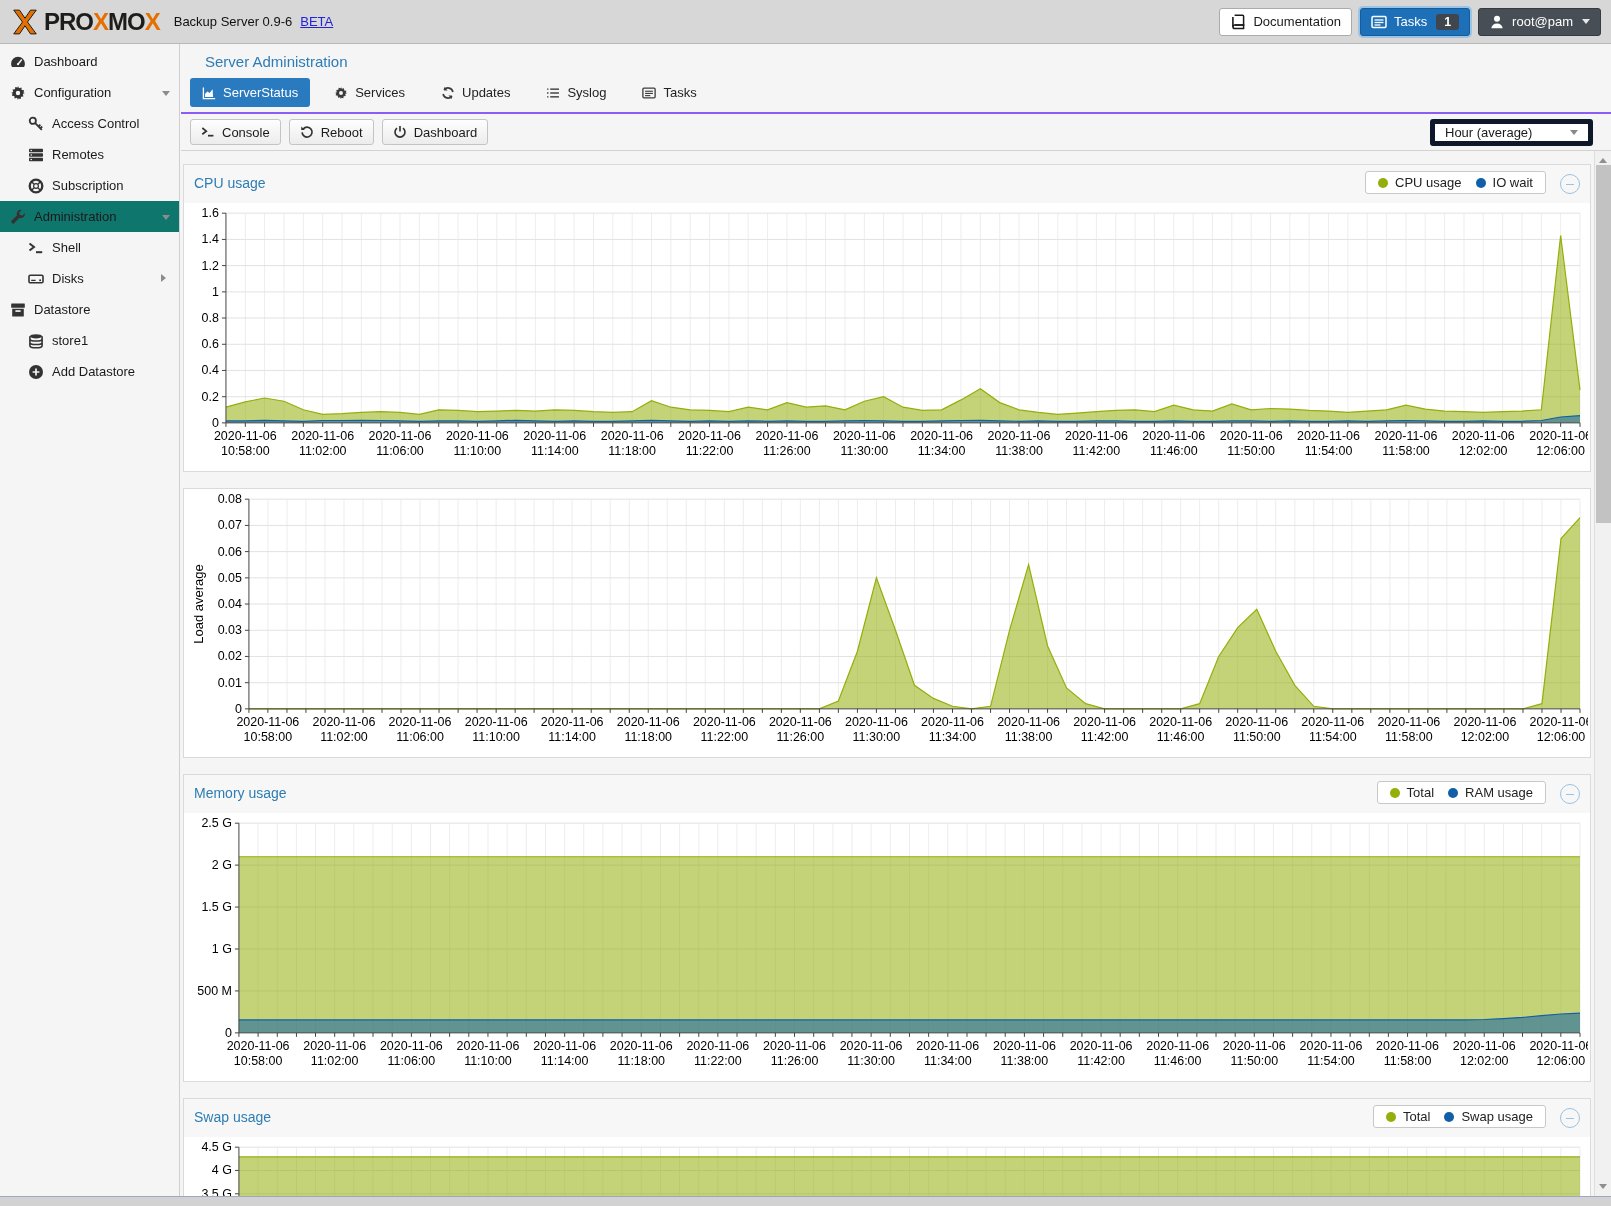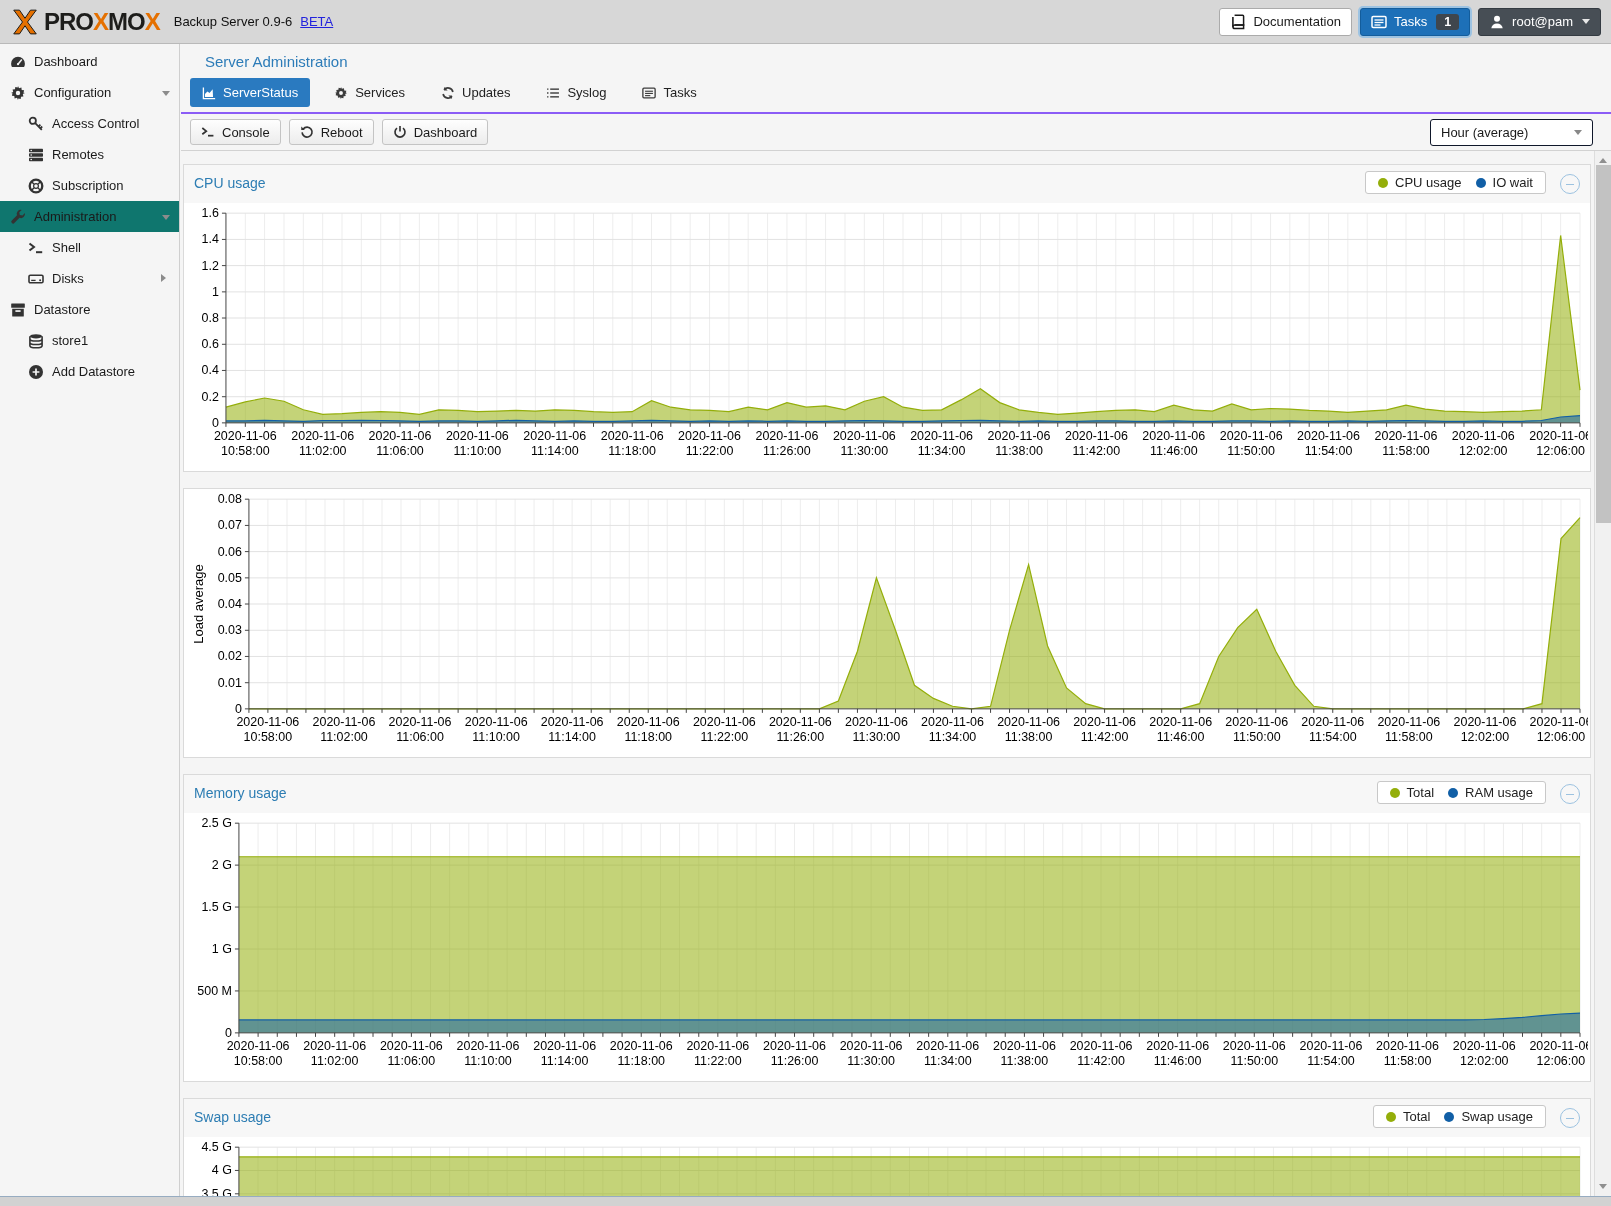--- a/index.html
+++ b/index.html
@@ -55,21 +55,21 @@
   .tab .icn{margin-right:7px;color:#3c3c3c;}
   .tab.active{background:#2a7ac0;color:#fff;}
   .tab.active .icn{color:#fff;}
   .toolrow{position:absolute;top:114px;left:181px;right:0;height:37px;border-bottom:1px solid #d2d2d2;
     display:flex;align-items:center;padding-left:9px;}
   .tbtn{display:flex;align-items:center;height:24px;padding:12px 10px;margin-right:8px;font-size:13px;
     color:#1a1a1a;background:linear-gradient(#fefefe,#ececec);border:1px solid #c4c4c4;border-radius:3px;
     cursor:pointer;font-family:inherit;}
   .tbtn .icn{margin-right:7px;color:#333;}
   .rangesel{position:absolute;right:18px;top:5px;width:163px;height:27px;background:#fff;
-    border:1px solid #0f172a;border-radius:3px;display:flex;align-items:center;padding:0 10px;
+    border:5px solid #0f172a;border-radius:3px;display:flex;align-items:center;padding:0 10px;
     font-size:13px;color:#1a1a1a;cursor:pointer;}
   .rangesel .sel-caret{margin-left:auto;width:0;height:0;border:4px solid transparent;
     border-top:5px solid #888;margin-top:4px;}
 
   
   .scrollregion{position:absolute;top:151px;left:181px;right:0;bottom:10px;overflow:hidden;}
   .panel{position:relative;width:1408px;margin:0 0 16px 2px;background:#fff;border:1px solid #dadada;}
   .panel:first-child{margin-top:13px;}
   .phead{position:relative;height:38px;background:#f7f7f7;}
   .ptitle{position:absolute;left:10px;top:10px;font-size:14px;color:#2d7db3;}

